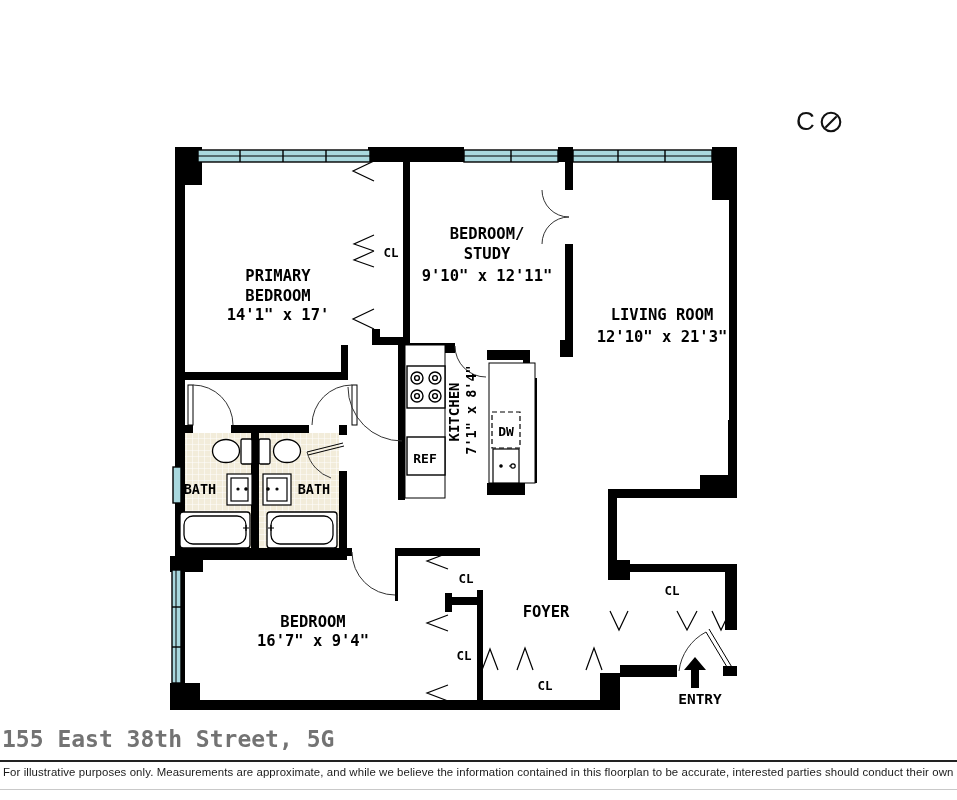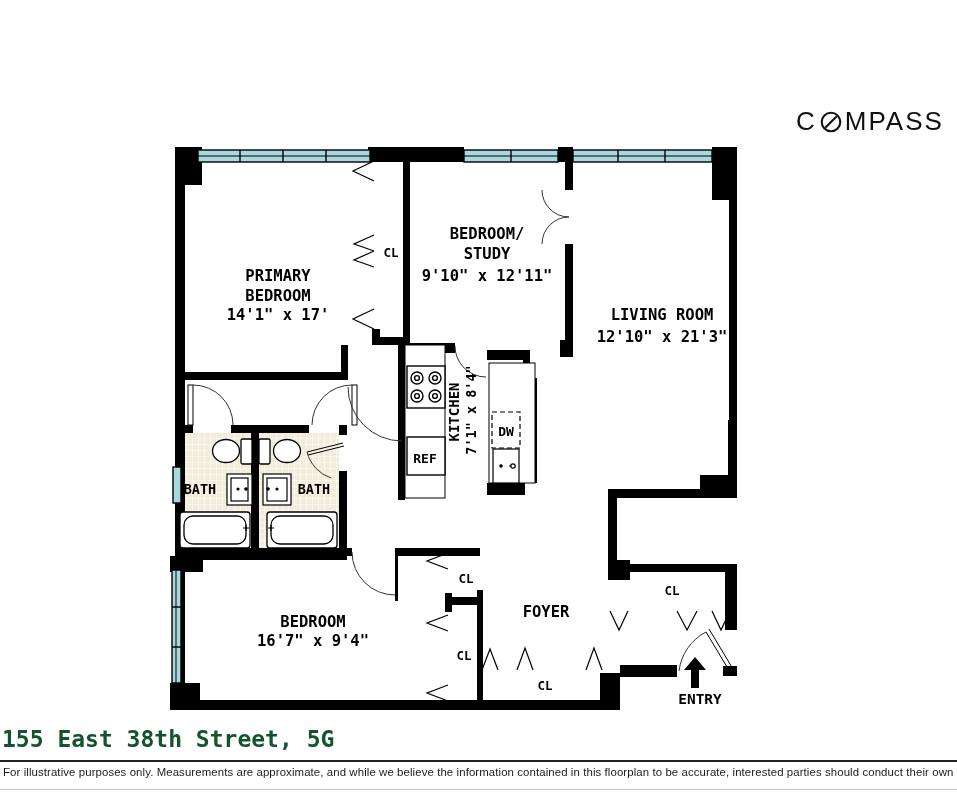--- a/index.html
+++ b/index.html
@@ -4,21 +4,21 @@
 <style>
   html,body{margin:0;padding:0;background:#fff;}
   #canvas{position:relative;width:957px;height:800px;background:#ffffff;overflow:hidden;
           font-family:"DejaVu Sans Mono", monospace;}
   #plan-svg{position:absolute;left:0;top:0;}
   #logo{position:absolute;left:796px;top:106px;display:flex;align-items:center;
         font-family:"Liberation Sans", sans-serif;font-size:26px;font-weight:500;
         letter-spacing:2px;color:#111;}
   #logo svg{margin:0 2px;display:block;}
   #title{position:absolute;left:2px;top:726px;font-size:23px;font-weight:bold;
-         color:#14532d;white-space:nowrap;letter-spacing:0px;}
+         color:#737373;white-space:nowrap;letter-spacing:0px;}
   #rule{position:absolute;left:0;top:760px;width:957px;height:2px;background:#222;}
   #disclaimer{position:absolute;left:3px;top:766px;width:954px;
               font-family:"Liberation Sans", sans-serif;font-size:11.4px;color:#1a1a1a;
               letter-spacing:0.1px;white-space:nowrap;}
   #bottom-line{position:absolute;left:0;top:789px;width:957px;height:1px;background:#c9c9c9;}
   text{fill:#000;font-family:"DejaVu Sans Mono", monospace;font-weight:bold;}
   .room-label{font-size:15.5px;}
   .small-label{font-size:12.5px;}
   .fix-label{font-size:13px;}
   .bath-label{font-size:13.5px;}
@@ -30,21 +30,20 @@
 <body>
 
 <div id="canvas">
 
   <div id="logo">
     <span>C</span>
     <svg width="24" height="24" viewBox="0 0 24 24">
       <circle cx="12" cy="12" r="9.3" fill="none" stroke="#111" stroke-width="2.1"></circle>
       <line x1="7" y1="17" x2="17" y2="7" stroke="#111" stroke-width="2.1" stroke-linecap="round"></line>
     </svg>
-    <span>MPASS</span>
   </div>
 
   <svg id="plan-svg" width="957" height="800" viewBox="0 0 957 800">
     <defs>
       <pattern id="tile" width="6" height="6" patternUnits="userSpaceOnUse">
         <rect width="6" height="6" fill="#f2ecda"></rect>
         <path d="M0,0 V6 M0,0 H6" stroke="#ffffff" stroke-width="1.1"></path>
       </pattern>
     </defs>
 

